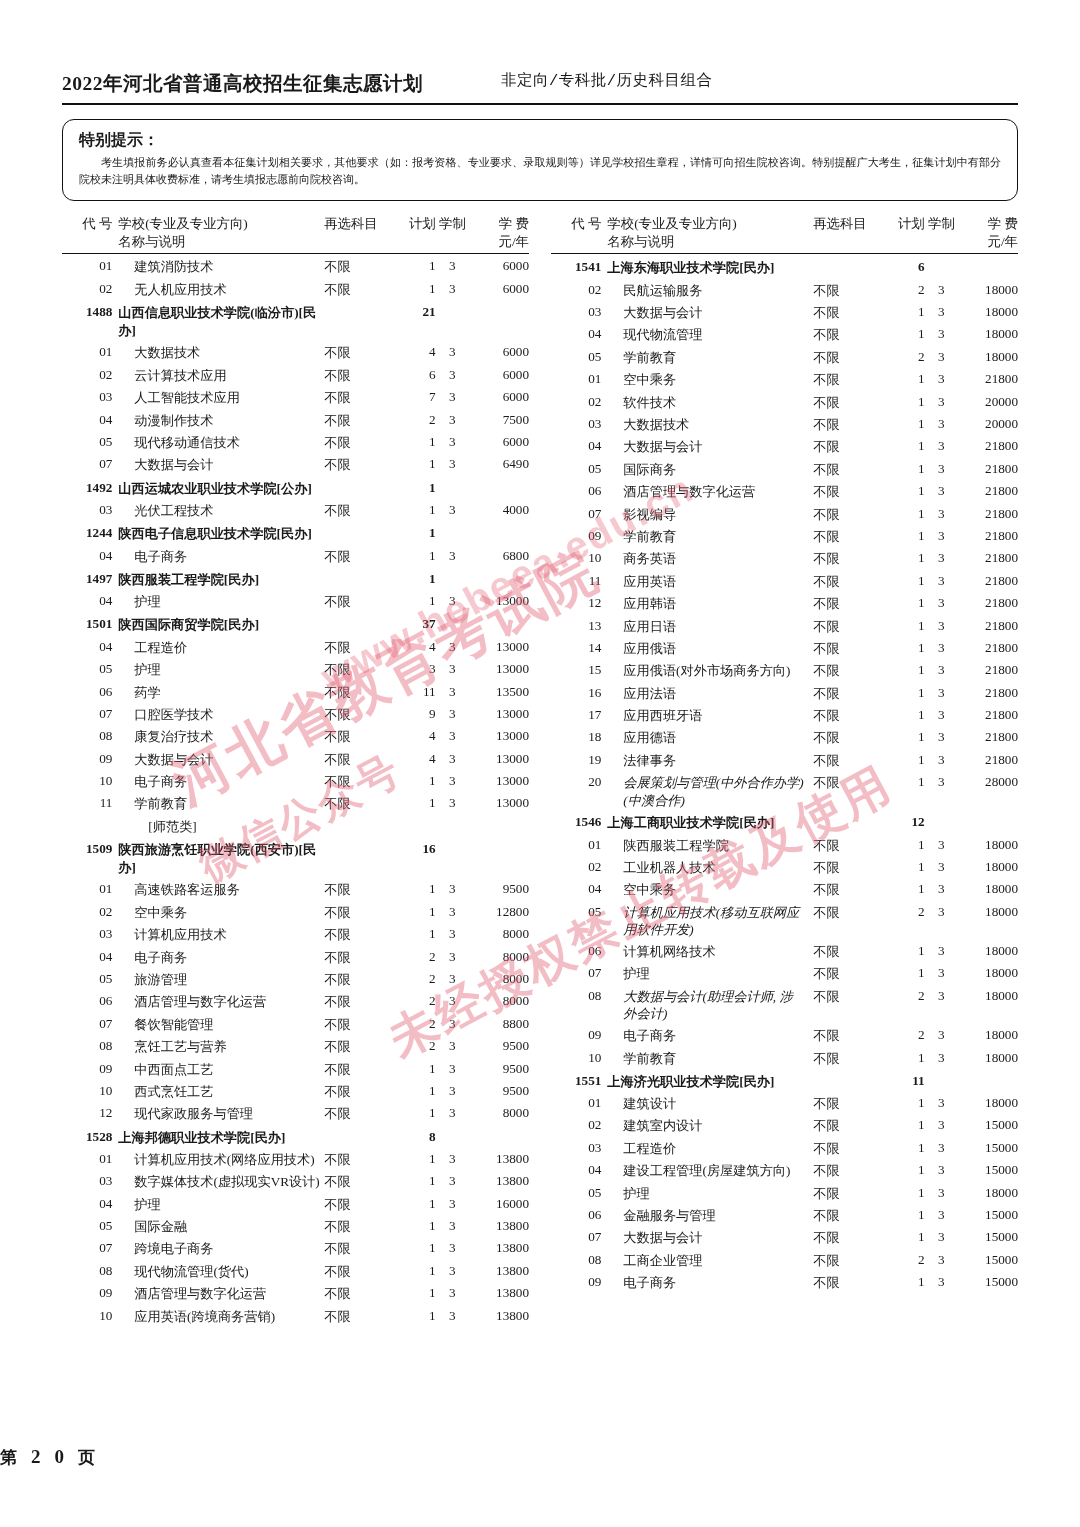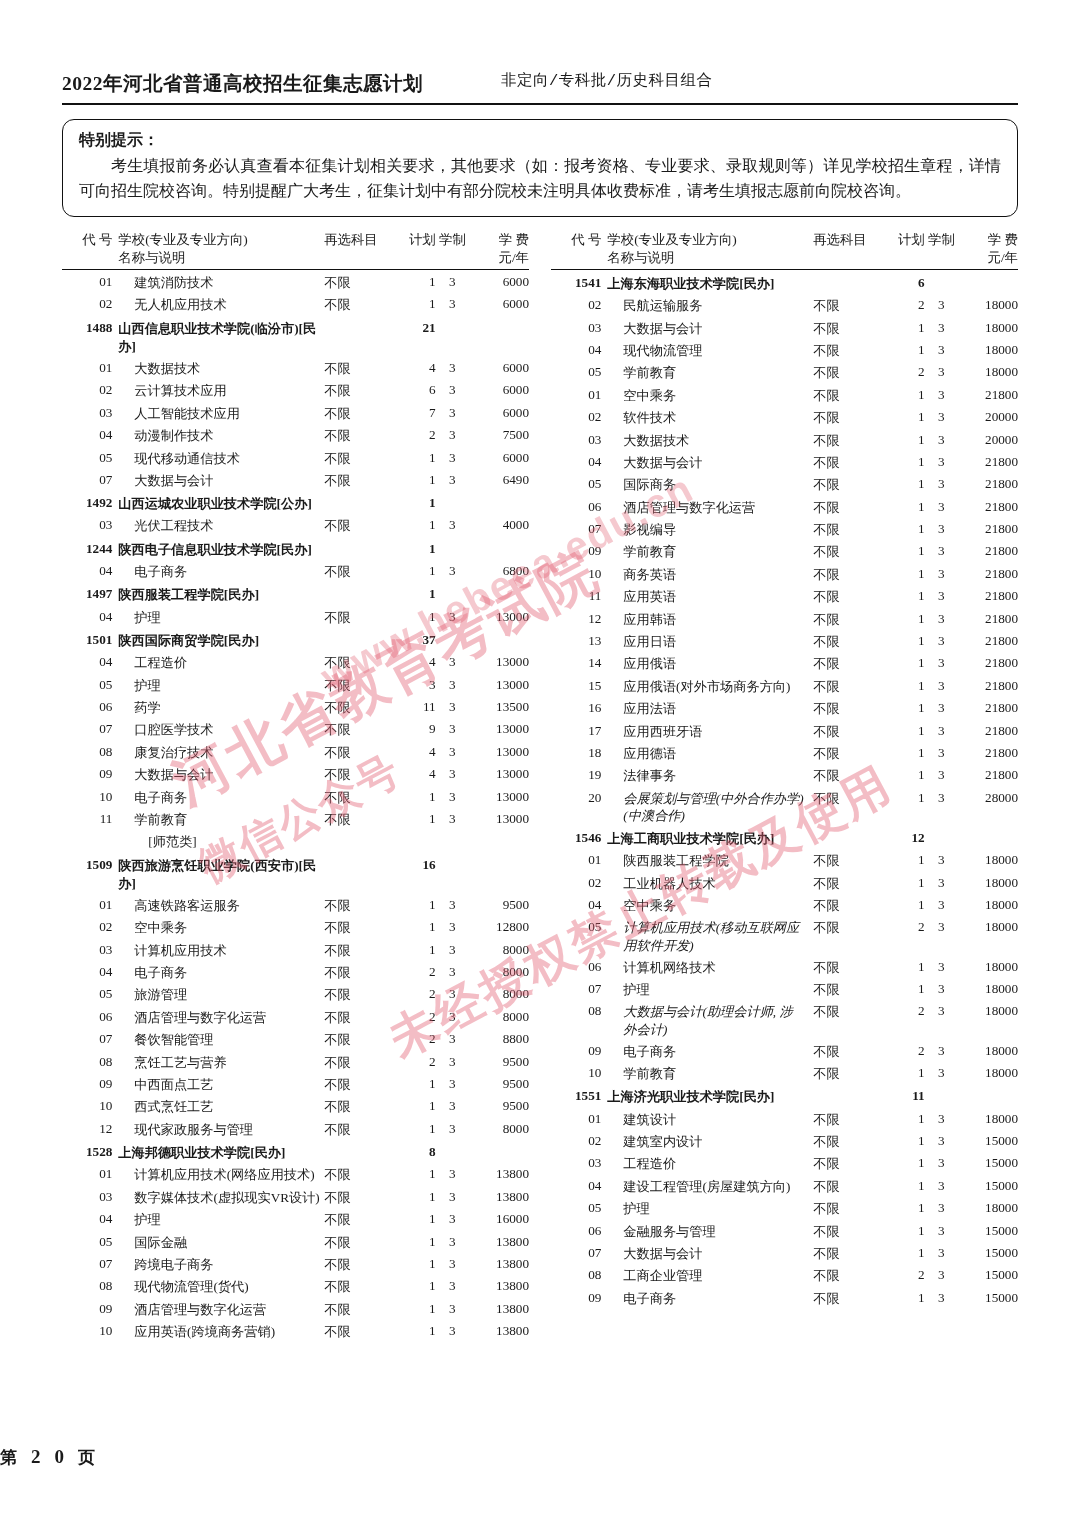--- a/index.html
+++ b/index.html
@@ -48,21 +48,21 @@
     border: 1.3px solid #111;
     border-radius: 12px;
     padding: 10px 16px 12px 16px;
   }
   .notice-title {
     font-size: 16px;
     font-weight: bold;
     margin-bottom: 3px;
   }
   .notice-body {
-    font-size: 16px;
+    font-size: 11px;
     line-height: 1.55;
     text-indent: 2em;
     text-align: justify;
   }
 
   
   .columns {
     display: flex;
     margin-top: 14px;
     gap: 0;

